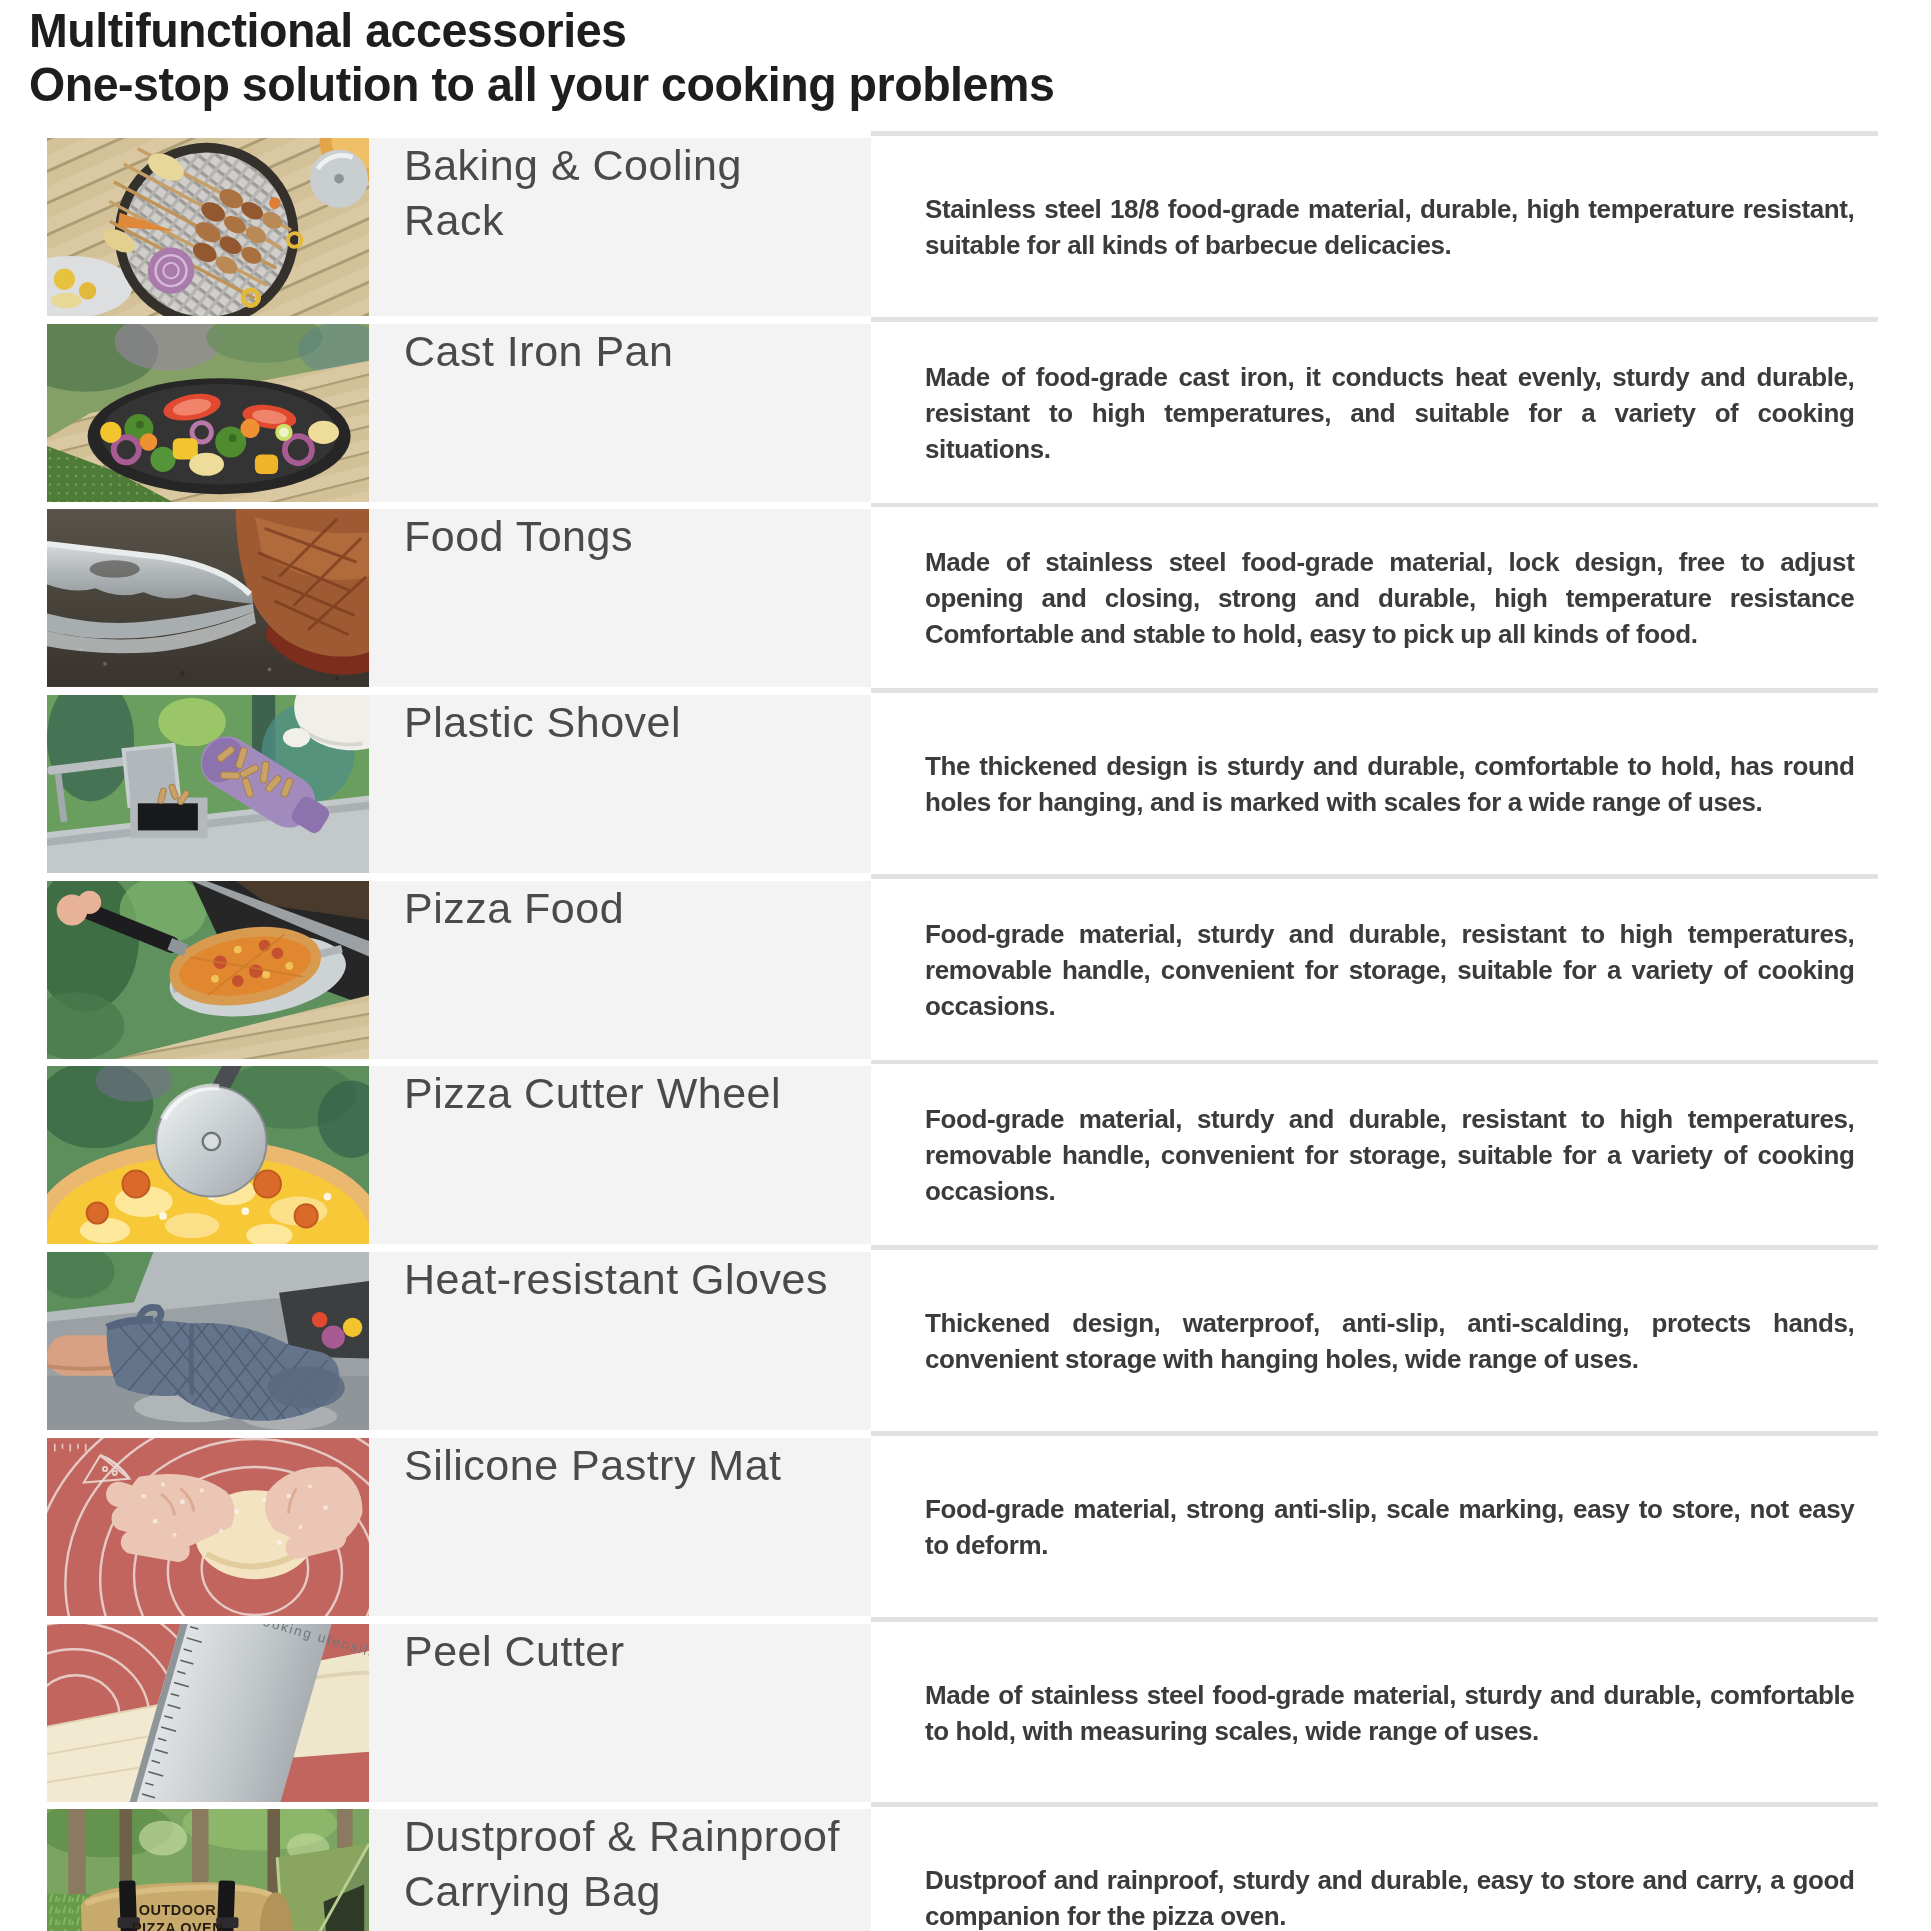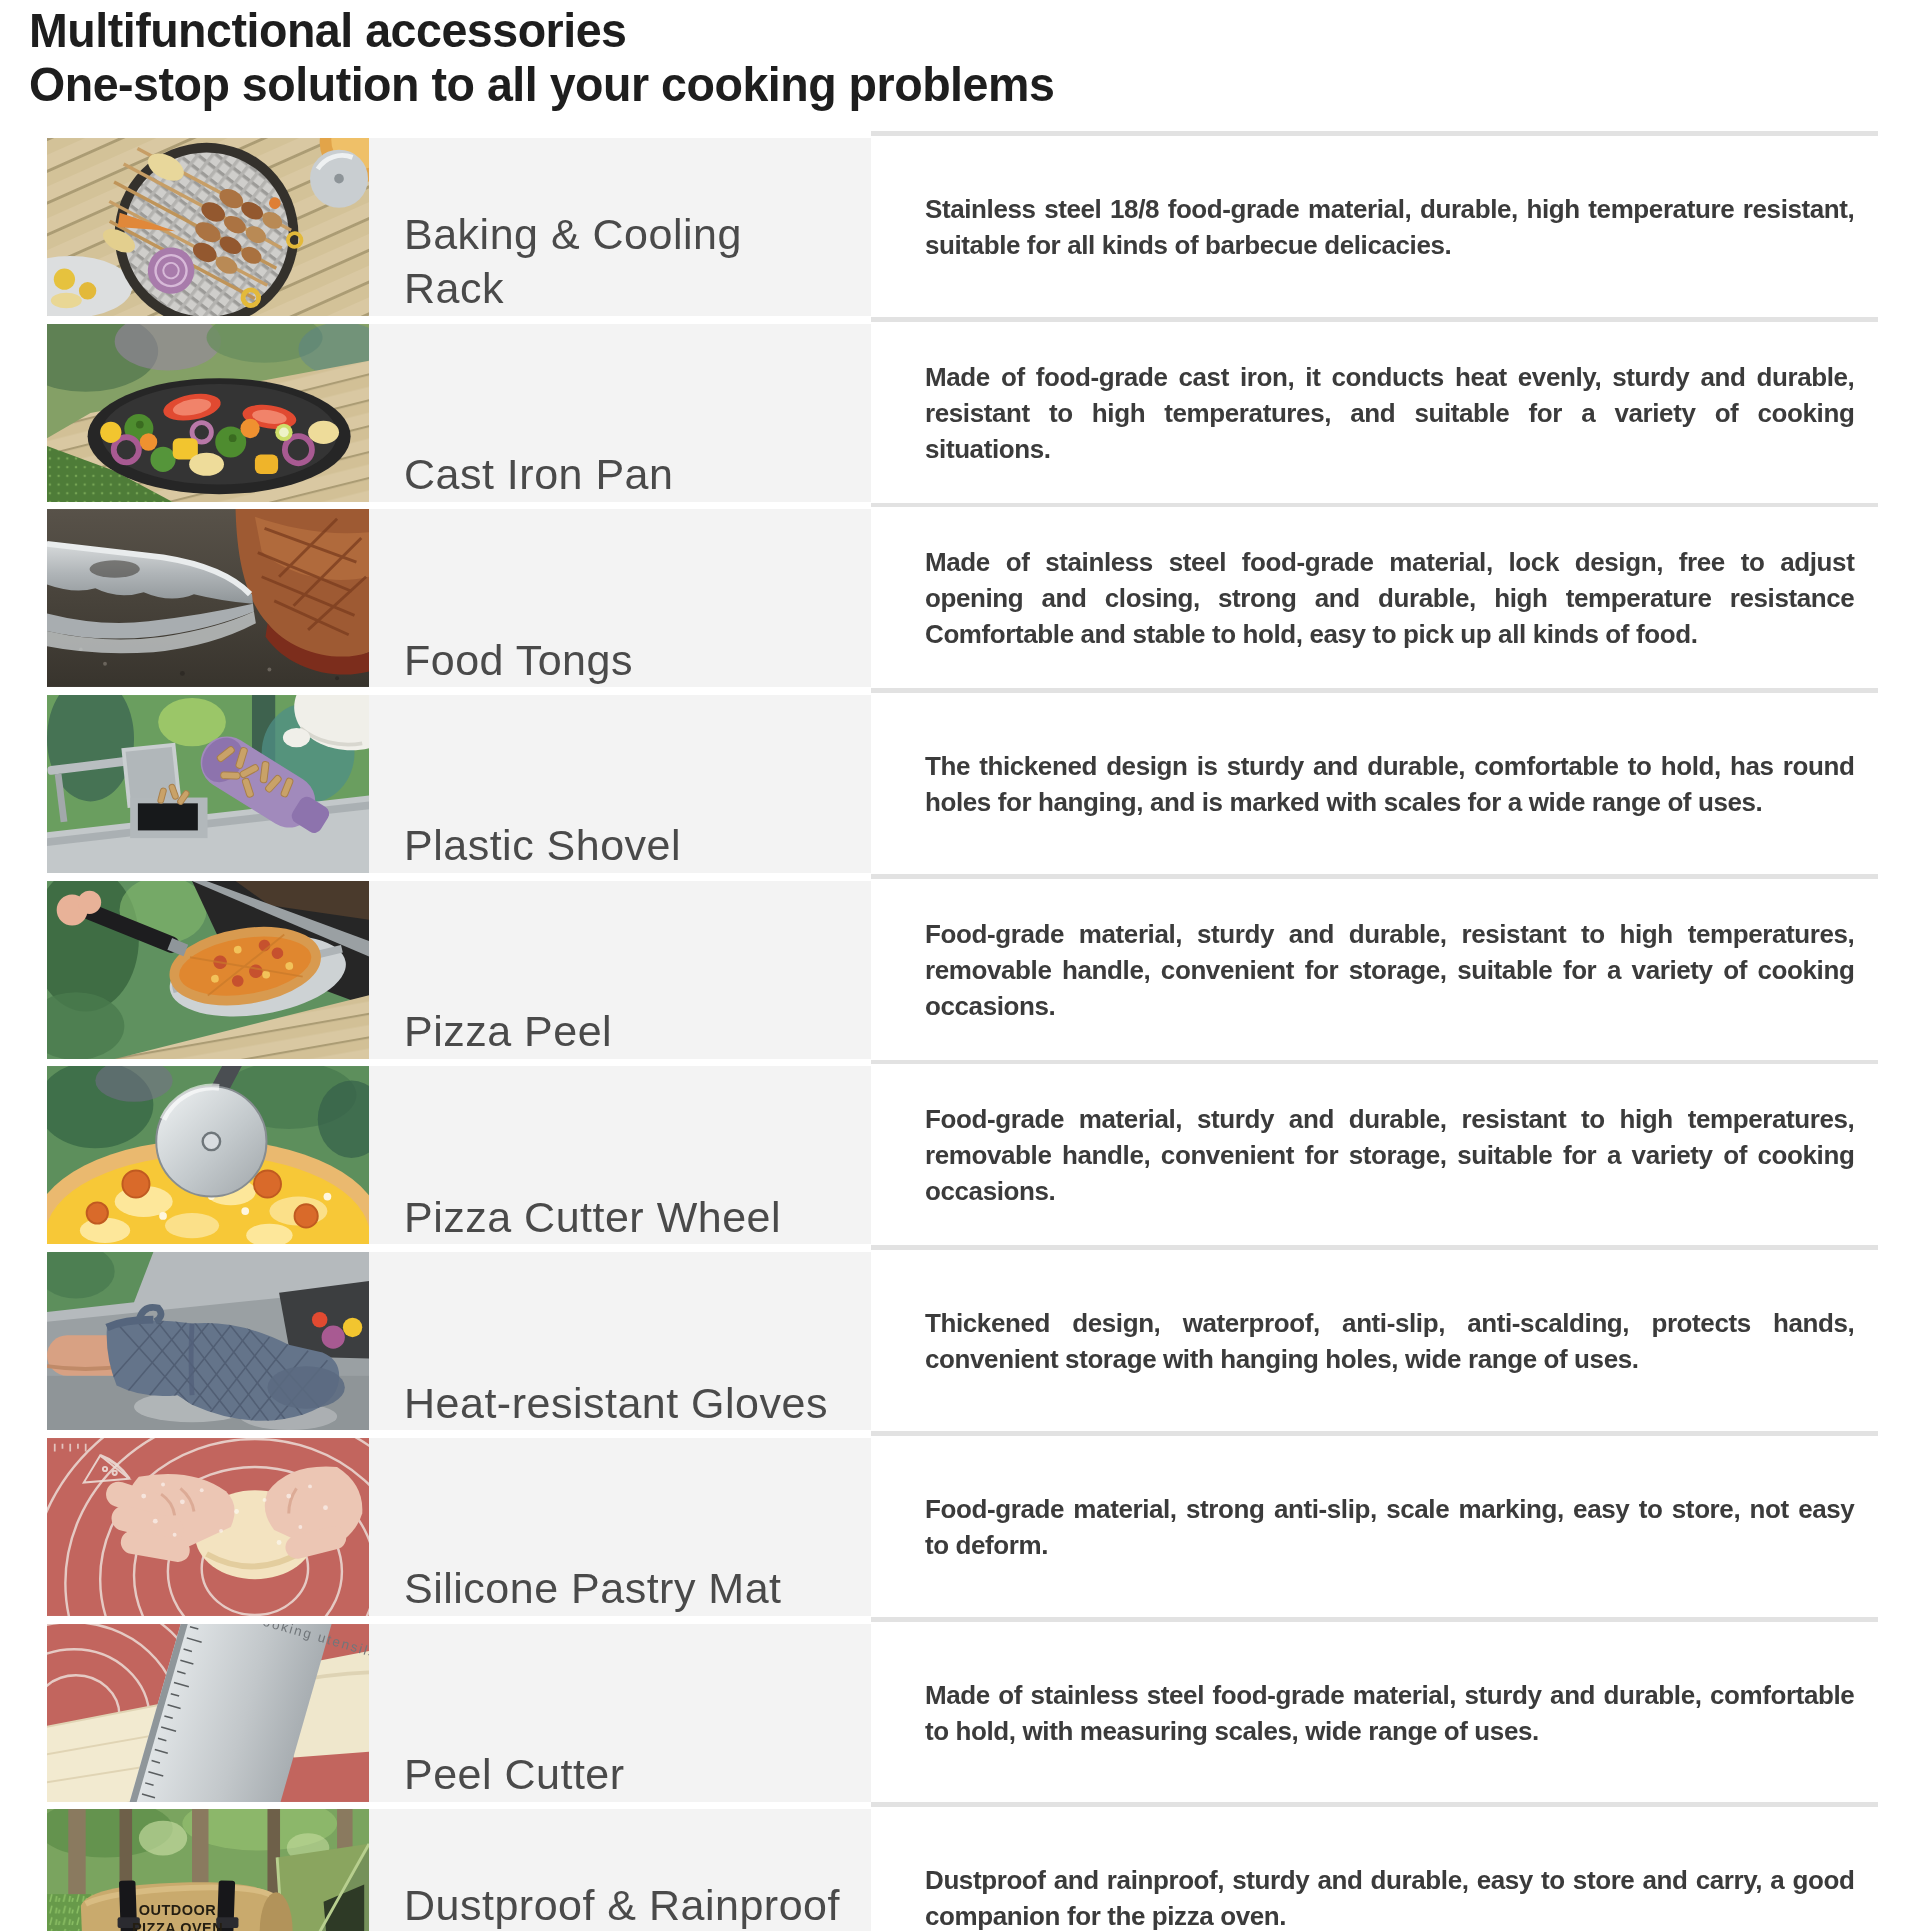--- a/index.html
+++ b/index.html
@@ -5,21 +5,21 @@
   html,body{margin:0;padding:0;background:#fff;}
   .page{position:relative;width:1931px;height:1931px;background:#fff;overflow:hidden;
         font-family:"Liberation Sans", sans-serif;}
   .title{position:absolute;top:3.9px;left:0;width:1931px;text-align:left;color:#1e1e1e;}
   .title .tline{font-size:48px;line-height:54px;font-weight:700;letter-spacing:-0.5px;
         transform:scaleX(0.97);transform-origin:50% 50%;}
   .table{position:absolute;top:138px;left:47px;width:1831px;}
   .row{position:relative;display:flex;height:178px;margin-bottom:7.7px;}
   .cimg{flex:0 0 322px;width:322px;height:178px;overflow:hidden;background:#ddd;}
   .cimg svg{display:block;}
-  .cname{flex:0 0 502px;box-sizing:border-box;background:#f3f3f3;display:flex;align-items:flex-end;
+  .cname{flex:0 0 502px;box-sizing:border-box;background:#f3f3f3;display:flex;align-items:flex-start;
         padding-left:35px;padding-right:17.4px;font-size:43px;font-weight:400;color:#4a4a4a;
         letter-spacing:0.5px;line-height:1.27;}
   .cdesc{flex:1;box-sizing:border-box;display:flex;align-items:center;padding:0 11.6px 0 42px;background:#fff;}
   .cdesc .txt{margin:12px;width:100%;font-size:26px;line-height:36px;font-weight:700;color:#3b3b3b;
         text-align:justify;letter-spacing:-0.4px;hyphens:manual;}
   .cdesc::before{content:"";position:absolute;left:824px;right:0;top:-6.8px;height:4.8px;background:#e2e2e2;}
 </style>
 </head>
 <body>
 
@@ -283,21 +283,21 @@
           </g>
           <g transform="rotate(22 90 55)">
             <rect x="28" y="42" width="110" height="17" rx="8" fill="#1d1d1f"></rect>
             <rect x="128" y="44" width="18" height="13" fill="#8f969a"></rect>
           </g>
           <circle cx="26" cy="30" r="16" fill="#e8b298"></circle>
             <circle cx="44" cy="22" r="12" fill="#e8b298"></circle>
         </svg>
       </div>
       <div class="cname">
-          <span>Pizza Peel</span>
+          <span>Pizza Food</span>
         </div>
       <div class="cdesc">
           <p class="txt">Food-grade material, sturdy and durable, resistant to high tem­peratures, removable handle, convenient for storage, suitable for a variety of cooking occasions.</p>
         </div>
     </div>
 
     <div class="row">
       <div class="cimg">
         <svg width="322" height="178" viewBox="0 0 333 184">
           <defs>

